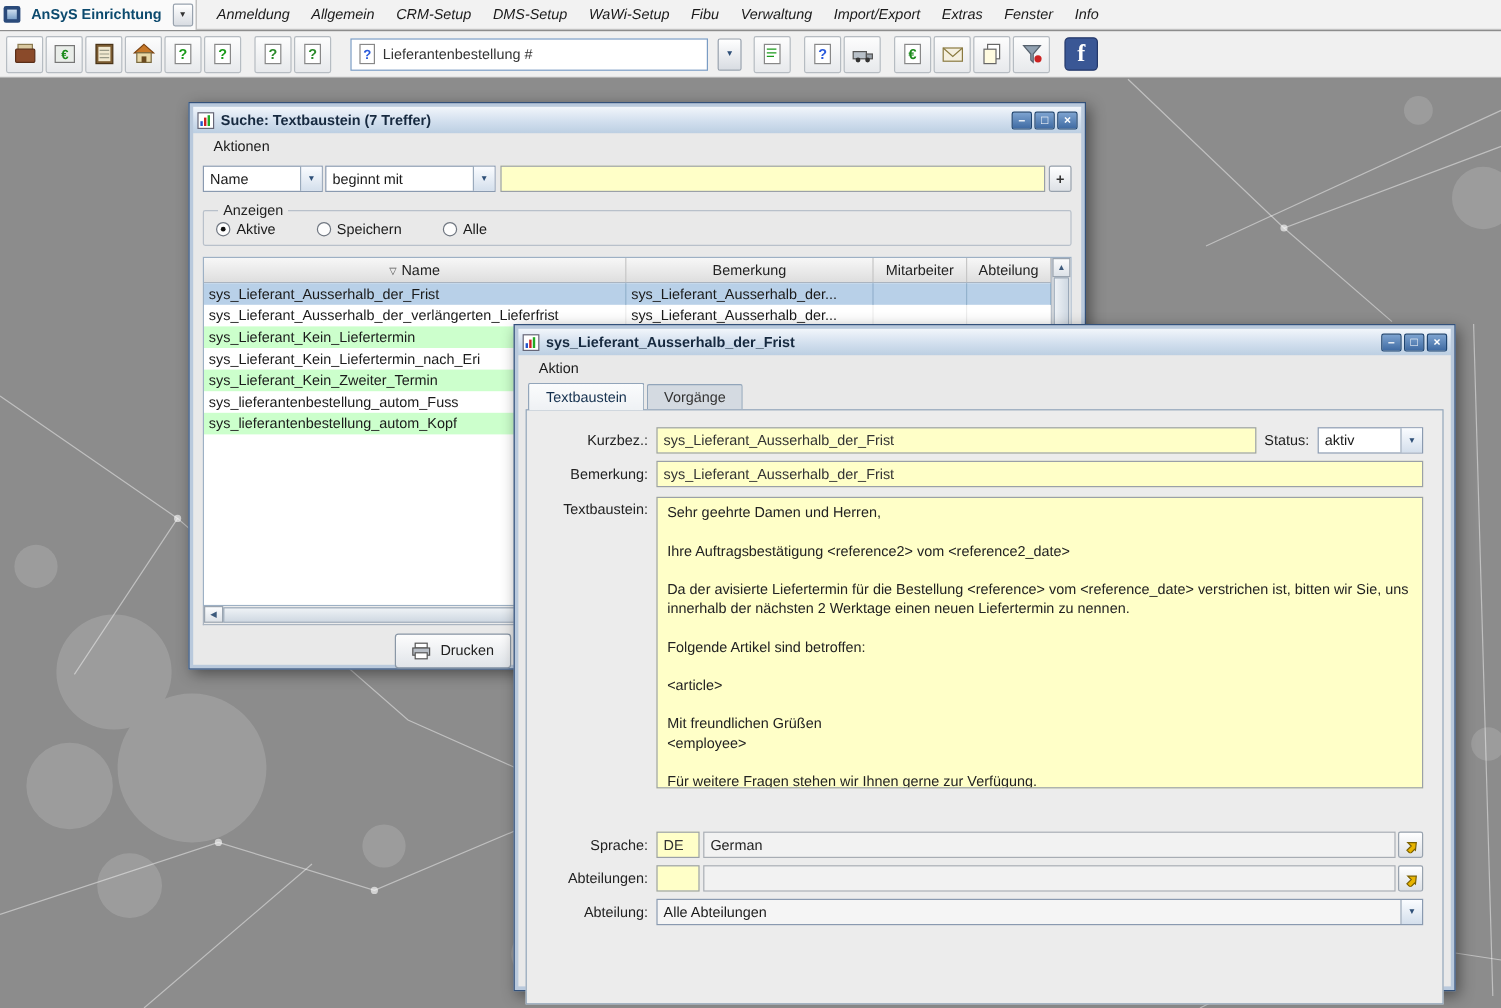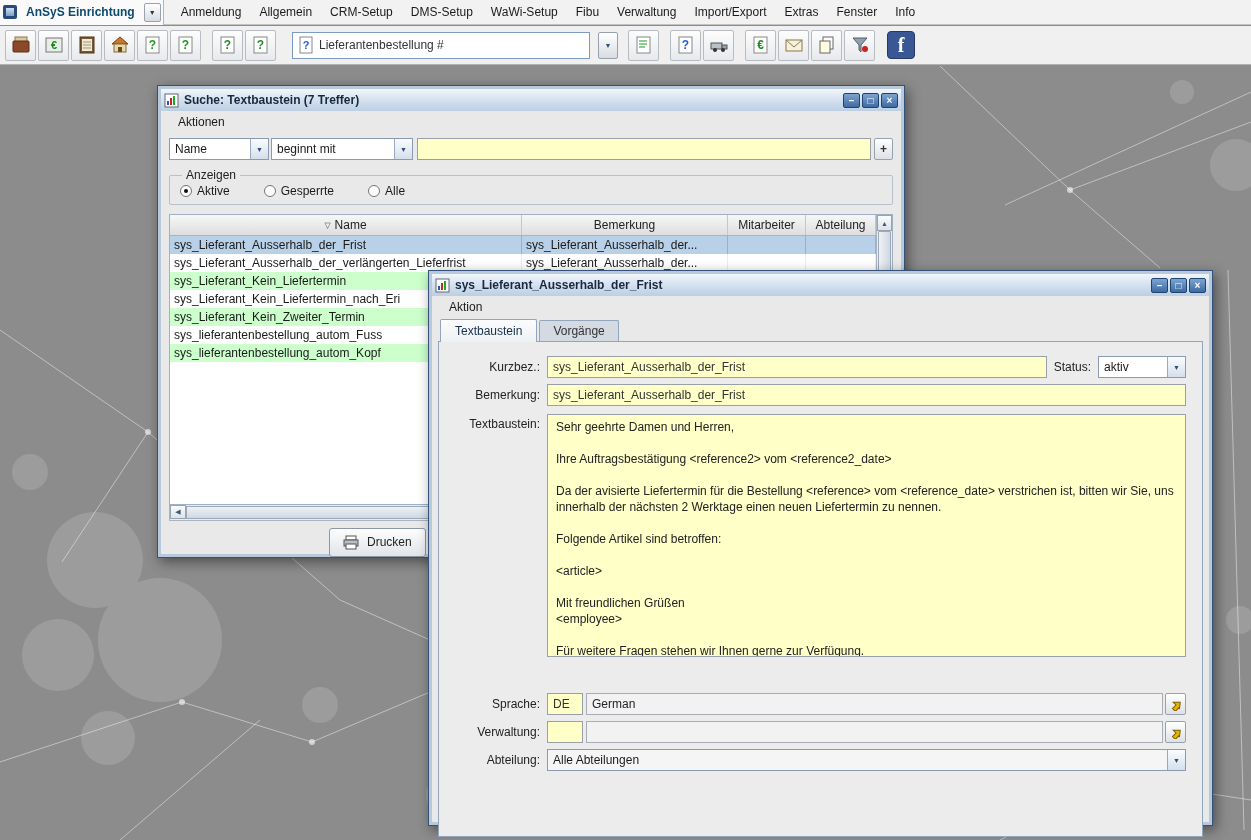--- a/index.html
+++ b/index.html
@@ -14,21 +14,21 @@
              border-bottom:1px solid #c2c2c2; display:flex; align-items:center; z-index:10; }
   .app-selector { display:flex; align-items:center; gap:5px; height:25px; padding:0 2px 0 3px;
                   background:#fafafa; border-right:1px solid #b5b5b5; }
   .app-icon { width:14px; height:14px; background:#2a4a7a; border-radius:2px; position:relative; }
   .app-icon::after { content:""; position:absolute; left:3px; top:3px; width:8px; height:8px;
                      background:linear-gradient(#cfe0f0,#7aa0c8); }
   .app-sel-label { font-weight:bold; color:#0c4a6e; padding:0 4px; }
   .app-sel-arrow { width:17px; height:19px; border:1px solid #98a2ae; border-radius:2px;
                    background:linear-gradient(#ffffff,#d8dce2); display:flex; align-items:center;
                    justify-content:center; font-size:7px; color:#333; }
-  .menu-items { display:flex; align-items:flex-end; padding-left:8px; }
+  .menu-items { display:flex; align-items:flex-end; padding-left:8px;font-style:italic; }
   .menu-item { padding:3px 9px; cursor:default; }
 
   
   .toolbar { position:absolute; top:26px; left:0; right:0; height:39px; background:#f0f0f0;
              border-bottom:1px solid #b2b2b2; display:flex; align-items:center; padding:0 4px; z-index:10; }
   .tbtn { width:31px; height:31px; margin:0 1px; border:1px solid #b6bcc2; border-radius:2px;
           background:linear-gradient(#fdfdfd,#e7e9ec); display:flex; align-items:center; justify-content:center; }
   .tsep { width:9px; }
   .tb-combo { display:flex; align-items:center; height:27px; margin:0 6px; border:1px solid #7a9cc4;
               background:#ffffff; width:298px; }
@@ -349,21 +349,21 @@
       </div>
       <fieldset class="anzeigen">
         <legend>Anzeigen</legend>
         <div class="radio-row">
           <span class="radio-opt">
               <span class="radio sel"></span>
               <span>Aktive</span>
             </span>
           <span class="radio-opt">
               <span class="radio"></span>
-              <span>Gesperrte</span>
+              <span>Speichern</span>
             </span>
           <span class="radio-opt">
               <span class="radio"></span>
               <span>Alle</span>
             </span>
         </div>
       </fieldset>
 
       <div class="table-wrap">
         <div class="table-grid">
@@ -518,21 +518,21 @@
         <div class="yellow-input f-input" style="width:36px;">DE</div>
         <div class="ro-input" style="flex:1; margin-left:3px;">German</div>
         <span class="mini-btn">
             <svg width="13" height="13">
               <polygon points="2,11 2,7 7,7 7,3 12,8 7,12 7,11" fill="#e8b400" stroke="#7a6000" transform="rotate(-45 7 7)"></polygon>
             </svg>
           </span>
       </div>
 
       <div class="f-row">
-        <span class="f-label">Verwaltung:</span>
+        <span class="f-label">Abteilungen:</span>
         <div class="yellow-input f-input" style="width:36px;"></div>
         <div class="ro-input" style="flex:1; margin-left:3px;"></div>
         <span class="mini-btn">
             <svg width="13" height="13">
               <polygon points="2,11 2,7 7,7 7,3 12,8 7,12 7,11" fill="#e8b400" stroke="#7a6000" transform="rotate(-45 7 7)"></polygon>
             </svg>
           </span>
       </div>
 
       <div class="f-row">

